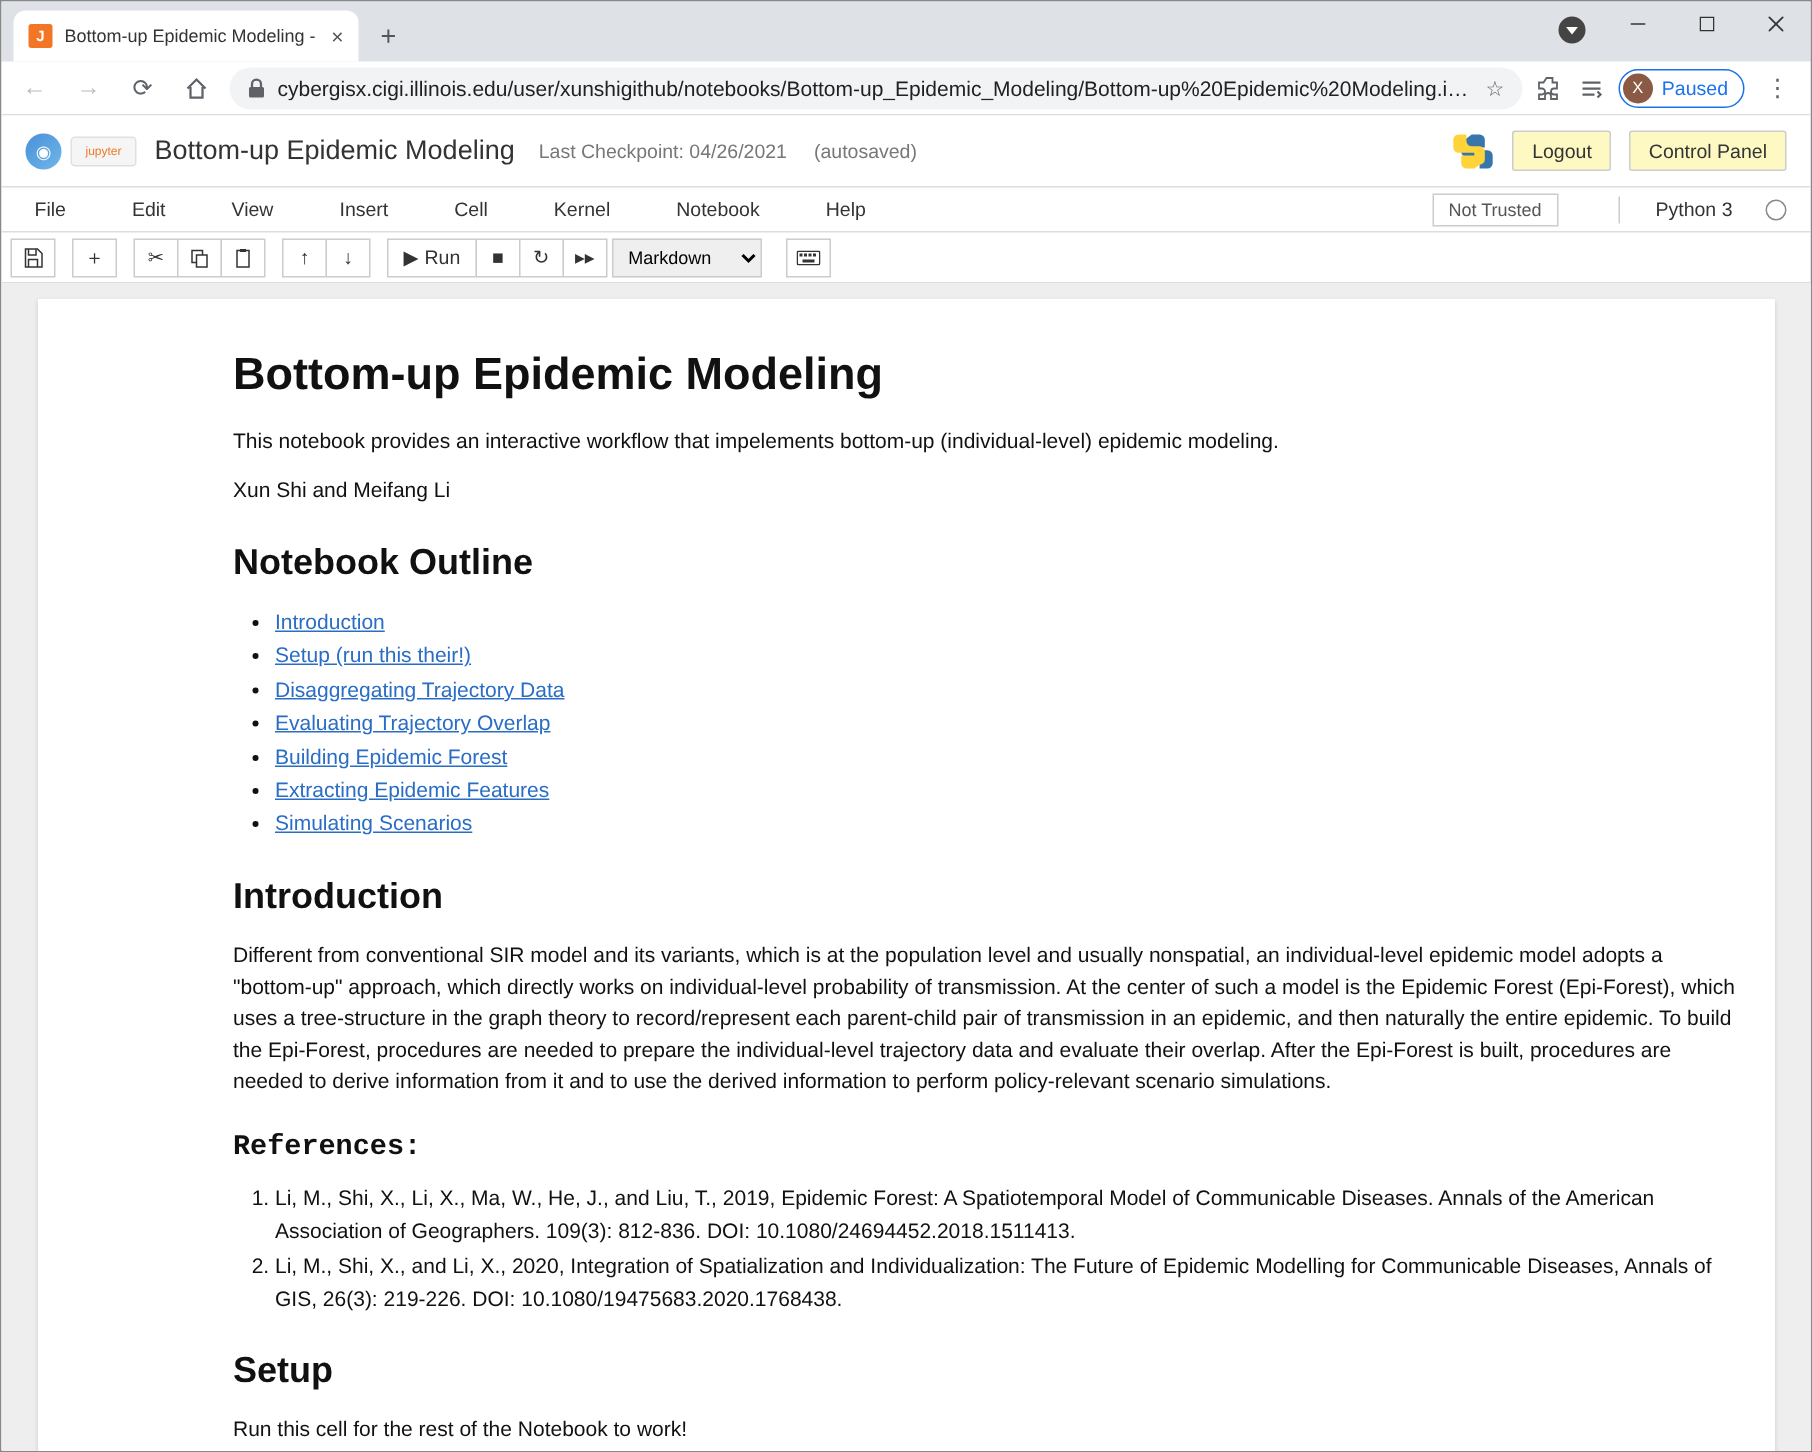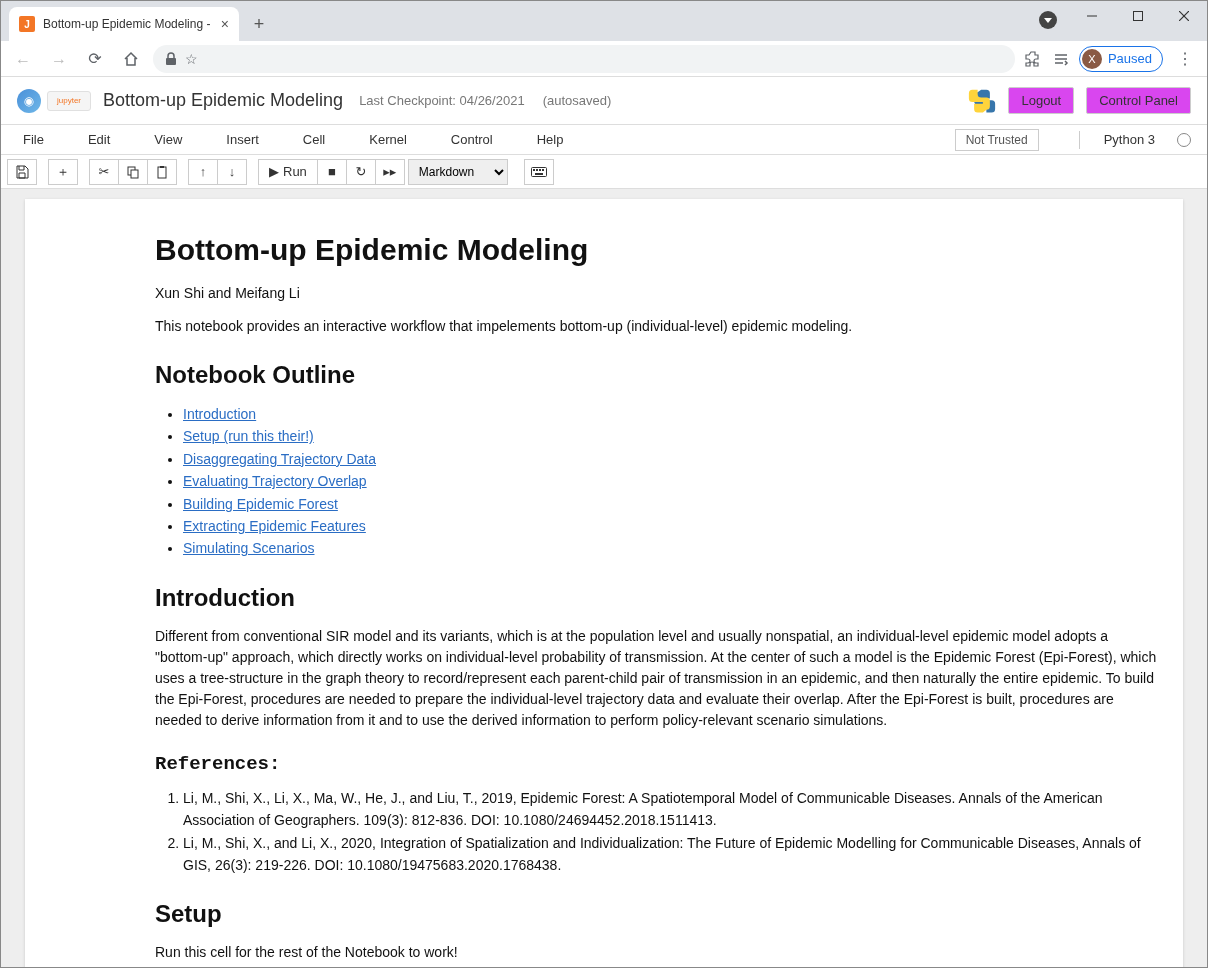--- a/index.html
+++ b/index.html
@@ -35,21 +35,21 @@
 .jupyter-area { flex:1; display:flex; flex-direction:column; background:#fff; position:relative; overflow:hidden;}
 .jupyter-header { height: 48px; border-bottom: 1px solid #ddd; display:flex; align-items:center; padding: 0 16px; gap:12px;}
 .logo-group{display:flex;gap:6px;align-items:center;}
 .logo1{width:24px;height:24px;border-radius:50%;background:linear-gradient(135deg,#4a90d9,#6fb7e8);display:flex;align-items:center;justify-content:center;color:#fff;font-size:12px;}
 .logo2{width:44px;height:20px;background:#f5f5f5;border:1px solid #e0e0e0;border-radius:3px;display:flex;align-items:center;justify-content:center;font-size:8px;color:#f37626;}
 .nb-title { font-size: 18px; color:#333; }
 .nb-checkpoint { font-size: 13px; color:#777; margin-left:4px;}
 .nb-autosave { font-size:13px; color:#777; margin-left:6px;}
 .header-spacer{flex:1;}
 .python-logo{width:28px;height:28px;}
-.btn-outline{border:1px solid #ccc; background:#d946ef; padding:5px 12px; font-size:13px; color:#333; cursor:pointer; border-radius:2px;}
+.btn-outline{border:1px solid #ccc; background:#fef9c3; padding:5px 12px; font-size:13px; color:#333; cursor:pointer; border-radius:2px;}
 
 .menu-bar { height:30px; border-bottom:1px solid #ddd; display:flex; align-items:center; padding: 0 8px; gap:16px;}
 .menu-item { padding: 4px 14px; font-size:13px; color:#333; cursor:pointer;}
 .menu-spacer{flex:1;}
 .trust-badge{border:1px solid #ccc;padding:3px 10px;font-size:12px;color:#555;margin-right:16px;}
 .kernel-name{font-size:13px;color:#333;margin-right:6px;}
 .kernel-indicator{width:14px;height:14px;border:1px solid #888;border-radius:50%;margin-right:8px;}
 .menu-divider{width:1px;height:18px;background:#ccc;margin:0 8px;}
 
 .toolbar { height:34px; border-bottom:1px solid #ddd; display:flex; align-items:center; padding: 0 6px; gap:0;}
@@ -119,20 +119,21 @@
           <path d="M2 8 L8 2 L14 8 M4 7 V14 H12 V7" fill="none" stroke="#5f6368" stroke-width="1.5"></path>
         </svg>
     </div>
     <div class="url-field">
       <span class="lock">
         <svg width="12" height="14" viewBox="0 0 12 14">
             <rect x="1" y="6" width="10" height="7" rx="1" fill="#5f6368"></rect>
             <path d="M3 6 V4 a3 3 0 0 1 6 0 V6" fill="none" stroke="#5f6368" stroke-width="1.5"></path>
           </svg>
       </span>
+      <span class="url-text">cybergisx.cigi.illinois.edu/user/xunshigithub/notebooks/Bottom-up_Epidemic_Modeling/Bottom-up%20Epidemic%20Modeling.i…</span>
       <span class="star">☆</span>
     </div>
     <div class="ext-icon">
       <svg width="16" height="16" viewBox="0 0 16 16">
           <path d="M6 1 h4 v3 h3 v4 h-2 a2 2 0 0 0 0 4 h2 v3 h-4 v-2 a2 2 0 0 0-4 0 v2 h-4 v-3 h2 a2 2 0 0 0 0-4 h-2 v-4 h3 z" fill="none" stroke="#5f6368" stroke-width="1.2"></path>
         </svg>
     </div>
     <div class="ext-icon">
       <svg width="16" height="16" viewBox="0 0 16 16">
           <line x1="2" y1="4" x2="14" y2="4" stroke="#5f6368" stroke-width="1.5"></line>
@@ -166,21 +167,21 @@
       <button class="btn-outline">Control Panel</button>
     </div>
 
     <div class="menu-bar">
       <span class="menu-item">File</span>
       <span class="menu-item">Edit</span>
       <span class="menu-item">View</span>
       <span class="menu-item">Insert</span>
       <span class="menu-item">Cell</span>
       <span class="menu-item">Kernel</span>
-      <span class="menu-item">Control</span>
+      <span class="menu-item">Notebook</span>
       <span class="menu-item">Help</span>
       <div class="menu-spacer"></div>
       <span class="trust-badge">Not Trusted</span>
       <div class="menu-divider"></div>
       <span class="kernel-name">Python 3</span>
       <span class="kernel-indicator"></span>
     </div>
 
     <div class="toolbar">
       <div class="tb-btn">
@@ -225,22 +226,22 @@
             <rect x="11" y="2" width="2" height="2" fill="#333"></rect>
             <rect x="4" y="6" width="8" height="2" fill="#333"></rect>
           </svg>
         </div>
     </div>
 
     <div class="notebook-scroll">
       <div class="notebook-page">
         <div class="cell">
           <h1>Bottom-up Epidemic Modeling</h1>
+          <p>This notebook provides an interactive workflow that impelements bottom-up (individual-level) epidemic modeling.</p>
           <p>Xun Shi and Meifang Li</p>
-          <p>This notebook provides an interactive workflow that impelements bottom-up (individual-level) epidemic modeling.</p>
           <h2>Notebook Outline</h2>
           <ul>
             <li><a>Introduction</a></li>
             <li><a>Setup (run this their!)</a></li>
             <li><a>Disaggregating Trajectory Data</a></li>
             <li><a>Evaluating Trajectory Overlap</a></li>
             <li><a>Building Epidemic Forest</a></li>
             <li><a>Extracting Epidemic Features</a></li>
             <li><a>Simulating Scenarios</a></li>
           </ul>

